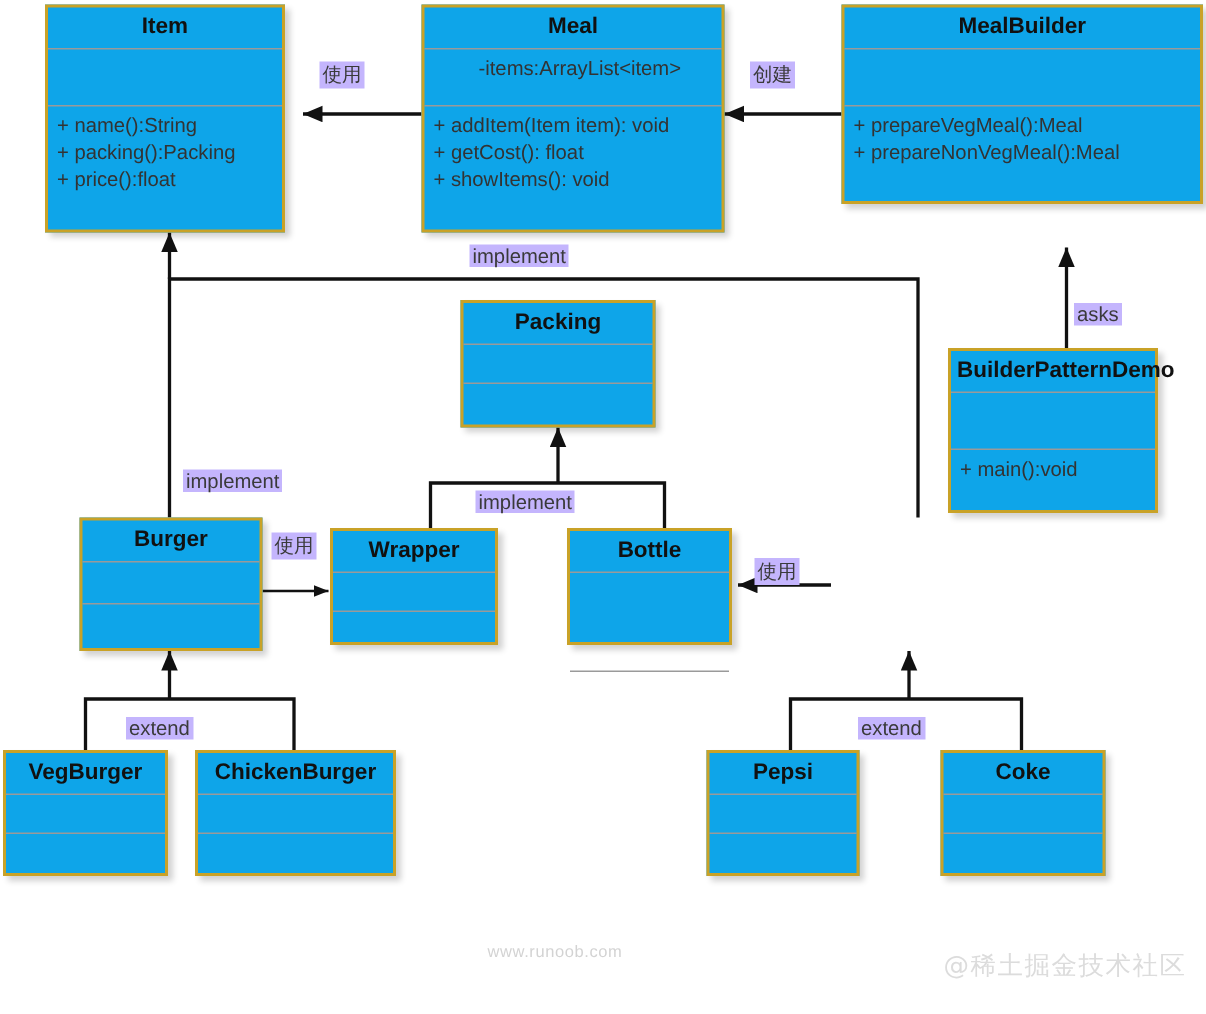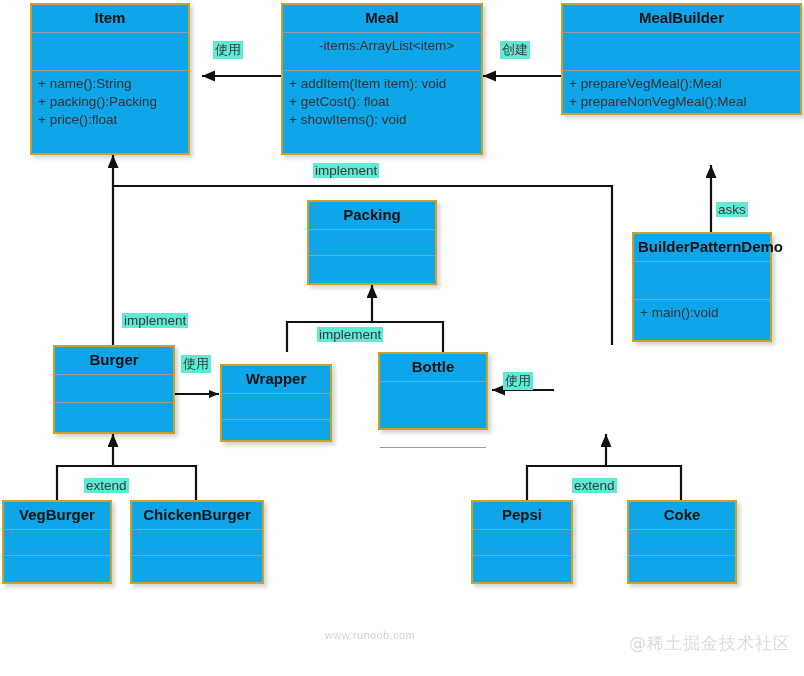--- a/index.html
+++ b/index.html
@@ -65,21 +65,21 @@
     line-height: 1.35;
     flex: 1 1 auto;
     white-space: nowrap;
     overflow: visible;
   }
   .uml-ops div, .uml-attrs div { white-space: nowrap; }
   .edge-label {
     position: absolute;
     font-size: 13.5px;
     color: #3a3a3a;
-    background: #5eead4;
+    background: #c4b5fd;
     padding: 0 2px;
     white-space: nowrap;
     z-index: 4;
   }
   .edge-label.cjk { font-family: "DejaVu Sans", sans-serif; font-size: 13px; }
   .watermark {
     position: absolute;
     white-space: nowrap;
     z-index: 2;
   }
@@ -181,21 +181,21 @@
     <div class="uml-attrs" style="height:38px;padding-left:36px;">
       <div>-items:ArrayList&lt;item&gt;</div>
     </div>
     <div class="uml-ops">
       <div>+ addItem(Item item): void</div>
       <div>+ getCost(): float</div>
       <div>+ showItems(): void</div>
     </div>
   </div>
 
-  <div class="uml-class" style="left:561px; top:3px; width:241px; height:112px;">
+  <div class="uml-class" style="left:561px; top:3px; width:241px; height:133px;">
     <div class="uml-name">MealBuilder</div>
     <div class="uml-attrs" style="height:38px;"></div>
     <div class="uml-ops">
       <div>+ prepareVegMeal():Meal</div>
       <div>+ prepareNonVegMeal():Meal</div>
     </div>
   </div>
 
   <div class="uml-class" style="left:307px; top:200px; width:130px; height:85px;">
     <div class="uml-name">Packing</div>
@@ -210,21 +210,21 @@
       <div>+ main():void</div>
     </div>
   </div>
 
   <div class="uml-class" style="left:53px; top:345px; width:122px; height:89px;">
     <div class="uml-name">Burger</div>
     <div class="uml-attrs" style="height:28px;"></div>
     <div class="uml-ops"></div>
   </div>
 
-  <div class="uml-class" style="left:220px; top:352px; width:112px; height:78px;margin-top:12px;">
+  <div class="uml-class" style="left:220px; top:352px; width:112px; height:78px;">
     <div class="uml-name">Wrapper</div>
     <div class="uml-attrs" style="height:24px;"></div>
     <div class="uml-ops"></div>
   </div>
 
   <div class="uml-class" style="left:378px; top:352px; width:110px; height:78px;gap:40px;">
     <div class="uml-name">Bottle</div>
     <div class="uml-attrs" style="height:24px;"></div>
     <div class="uml-ops"></div>
   </div>

